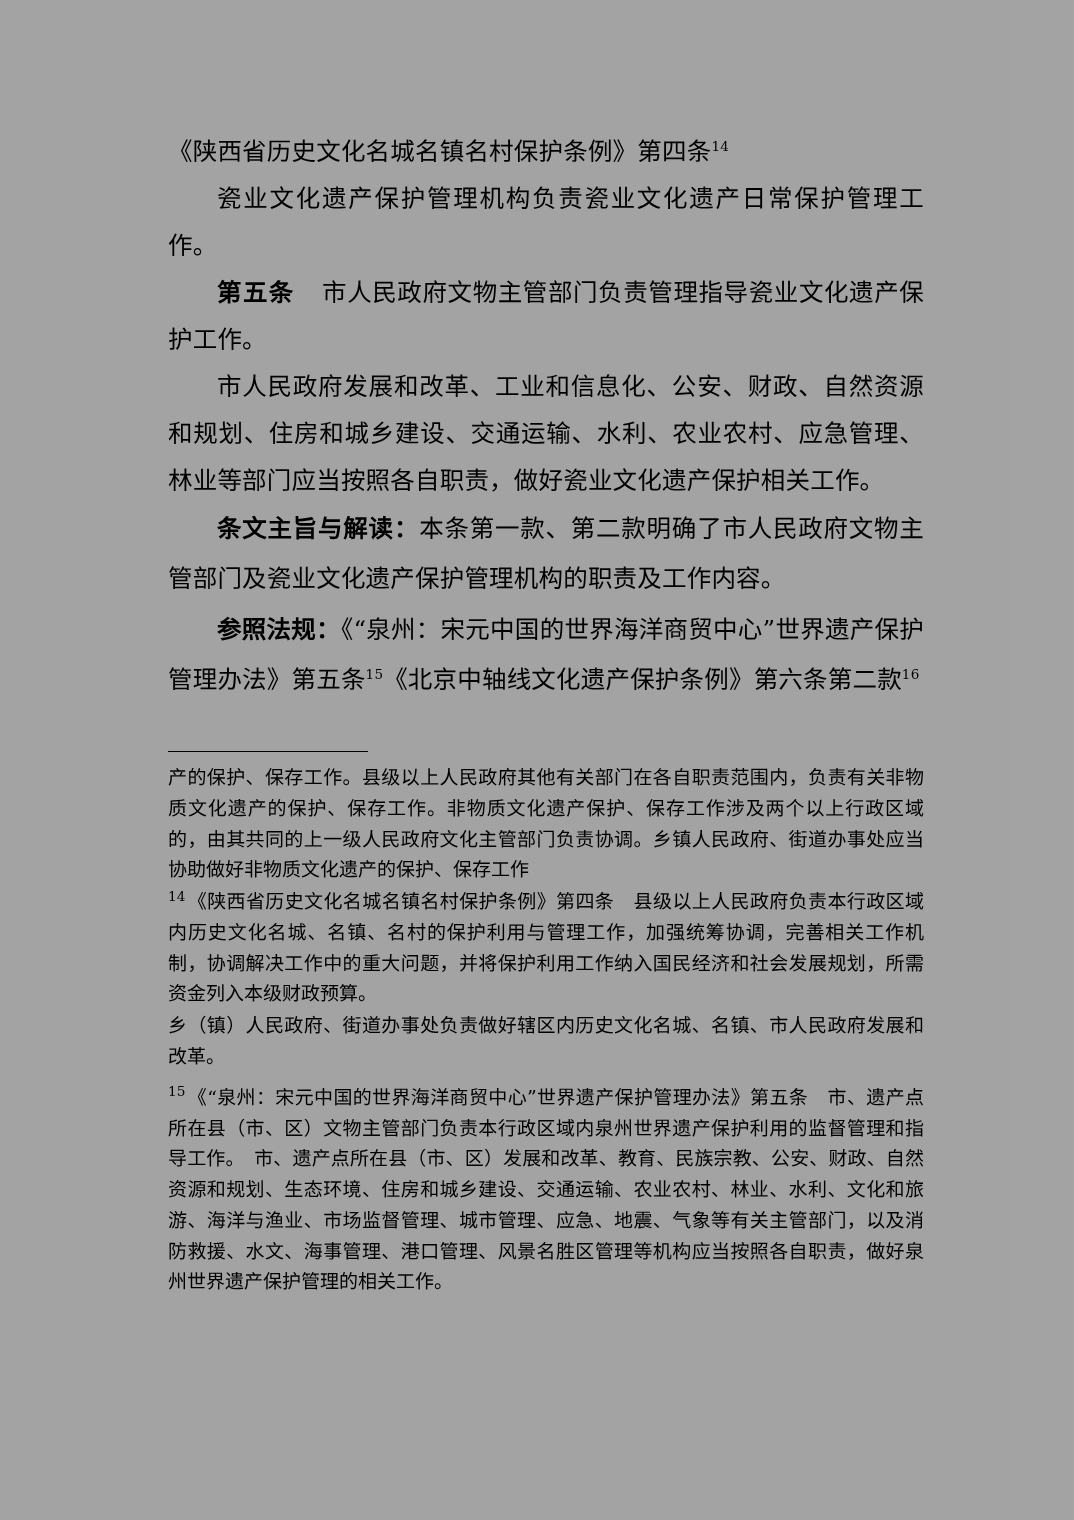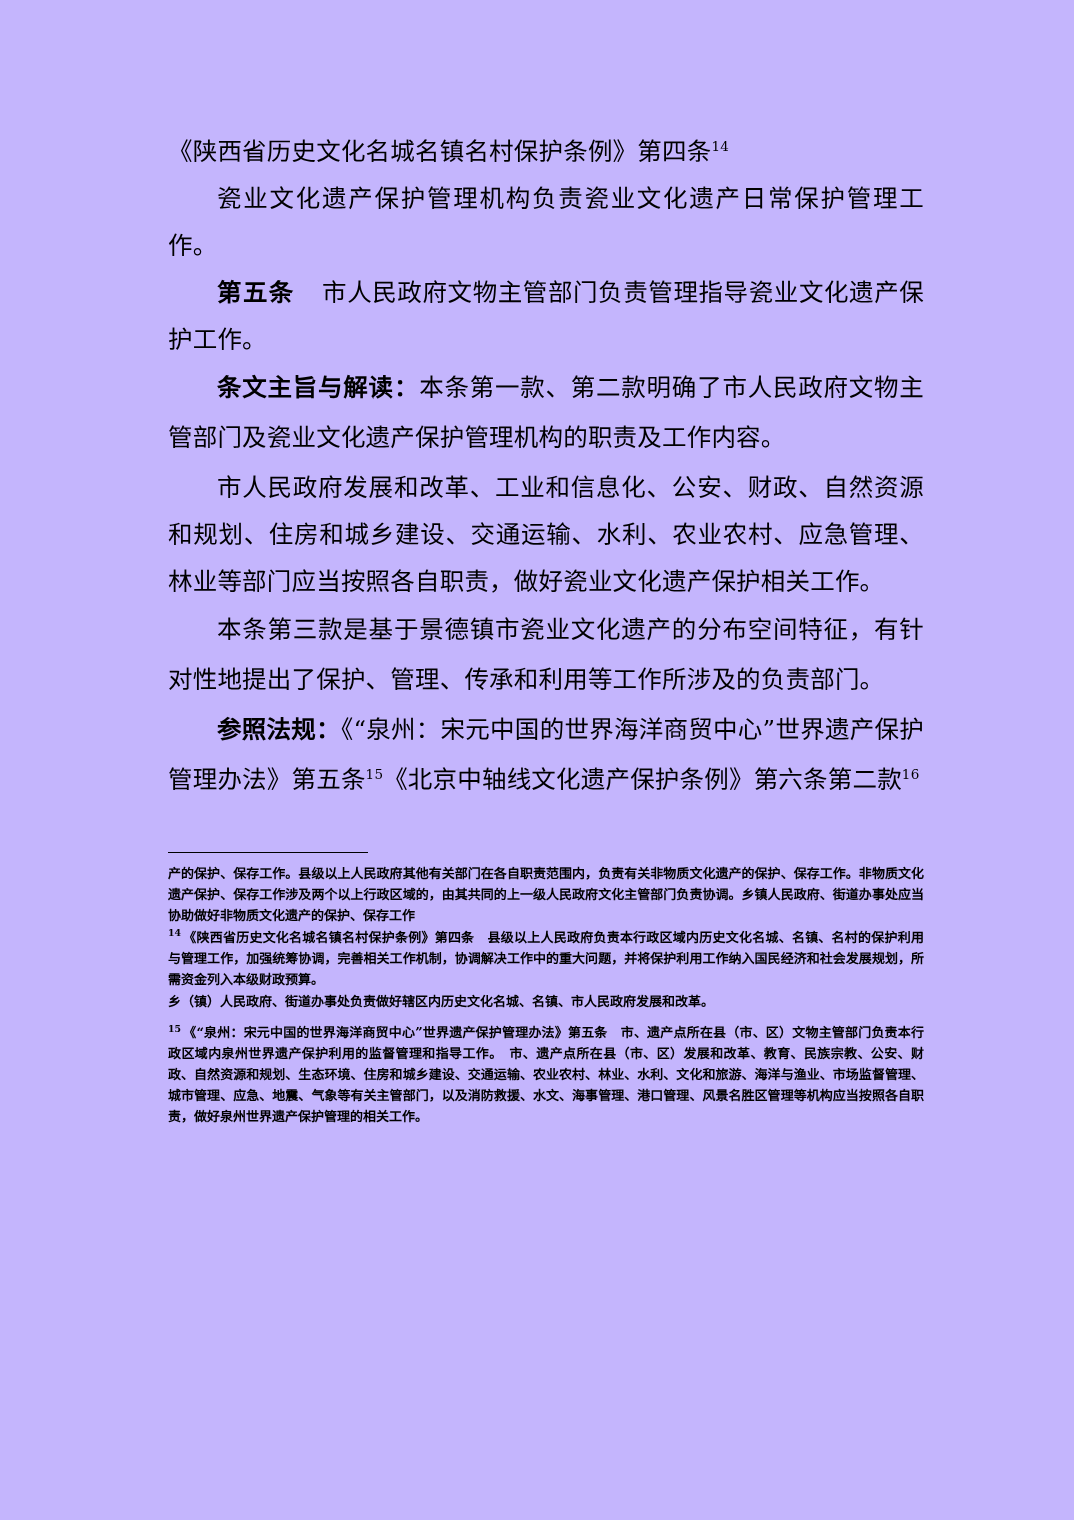--- a/index.html
+++ b/index.html
@@ -4,21 +4,21 @@
 <style>
   html, body {
     margin: 0;
     padding: 0;
     background: #ffffff;
   }
   .page {
     position: relative;
     width: 1074px;
     height: 1520px;
-    background: #c4b5fd;
+    background: #a3a3a3;
     box-sizing: border-box;
     padding: 128px 150px 40px 168px;
     font-family: "DejaVu Serif", "Liberation Serif", serif;
     color: #000000;
     overflow: hidden;
   }
 
   
   .body-block {
     font-size: 24.5px;
@@ -56,24 +56,23 @@
   }
 
   
   .fn-rule {
     width: 200px;
     height: 0;
     border-top: 1px solid #000;
     margin: 46px 0 10px 0;
   }
   .footnotes {
-    font-size: 13px;
+    font-size: 19px;
     line-height: 1.62;
     text-align: justify;
-    font-weight: bold;
   }
   .fn {
     margin: 0 0 1px 0;
   }
   .fn-mark {
     font-size: 0.72em;
     vertical-align: super;
     line-height: 0;
     margin-right: 2px;
   }
@@ -87,25 +86,24 @@
 <div class="page">
 
   <div class="body-block">
 
     <p class="p"><span>《陕西省历史文化名城名镇名村保护条例》第四条</span><span class="sup">14</span></p>
 
     <p class="p indent">瓷业文化遗产保护管理机构负责瓷业文化遗产日常保护管理工作。</p>
 
     <p class="p indent"><span class="art-no">第五条</span><span class="art-gap"></span><span>市人民政府文物主管部门负责管理指导瓷业文化遗产保护工作。</span></p>
 
+    <p class="p indent">市人民政府发展和改革、工业和信息化、公安、财政、自然资源和规划、住房和城乡建设、交通运输、水利、农业农村、应急管理、林业等部门应当按照各自职责，做好瓷业文化遗产保护相关工作。</p>
+
     <p class="p indent loose"><span class="lead">条文主旨与解读：</span><span>本条第一款、第二款明确了市人民政府文物主管部门及瓷业文化遗产保护管理机构的职责及工作内容。</span></p>
 
-    <p class="p indent">市人民政府发展和改革、工业和信息化、公安、财政、自然资源和规划、住房和城乡建设、交通运输、水利、农业农村、应急管理、林业等部门应当按照各自职责，做好瓷业文化遗产保护相关工作。</p>
-
-    <p class="p indent loose">本条第三款是基于景德镇市瓷业文化遗产的分布空间特征，有针对性地提出了保护、管理、传承和利用等工作所涉及的负责部门。</p>
 
     <p class="p indent loose"><span class="lead">参照法规：</span><span>《“泉州：宋元中国的世界海洋商贸中心”世界遗产保护管理办法》第五条</span><span class="sup">15</span><span>《北京中轴线文化遗产保护条例》第六条第二款</span><span class="sup">16</span></p>
 
   </div>
 
   <div class="fn-rule"></div>
 
   <div class="footnotes">
 
     <p class="fn">产的保护、保存工作。县级以上人民政府其他有关部门在各自职责范围内，负责有关非物质文化遗产的保护、保存工作。非物质文化遗产保护、保存工作涉及两个以上行政区域的，由其共同的上一级人民政府文化主管部门负责协调。乡镇人民政府、街道办事处应当协助做好非物质文化遗产的保护、保存工作</p>

